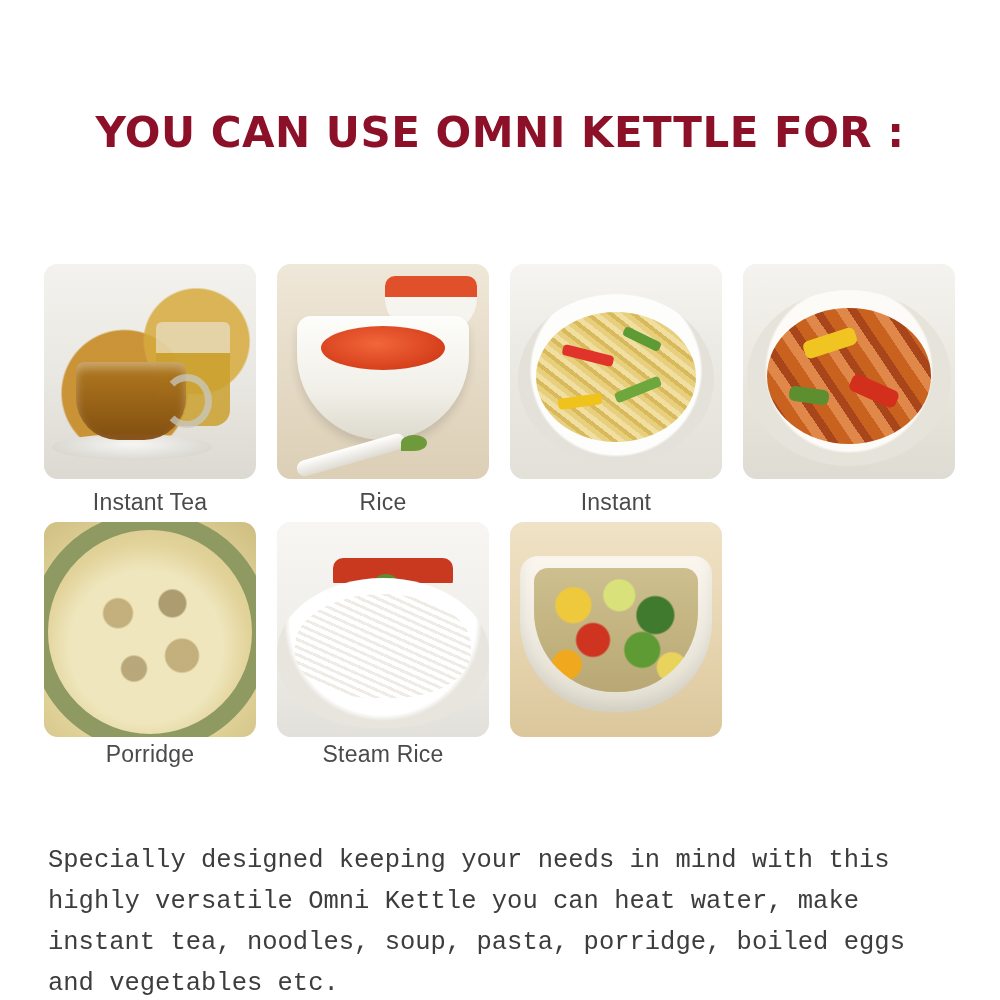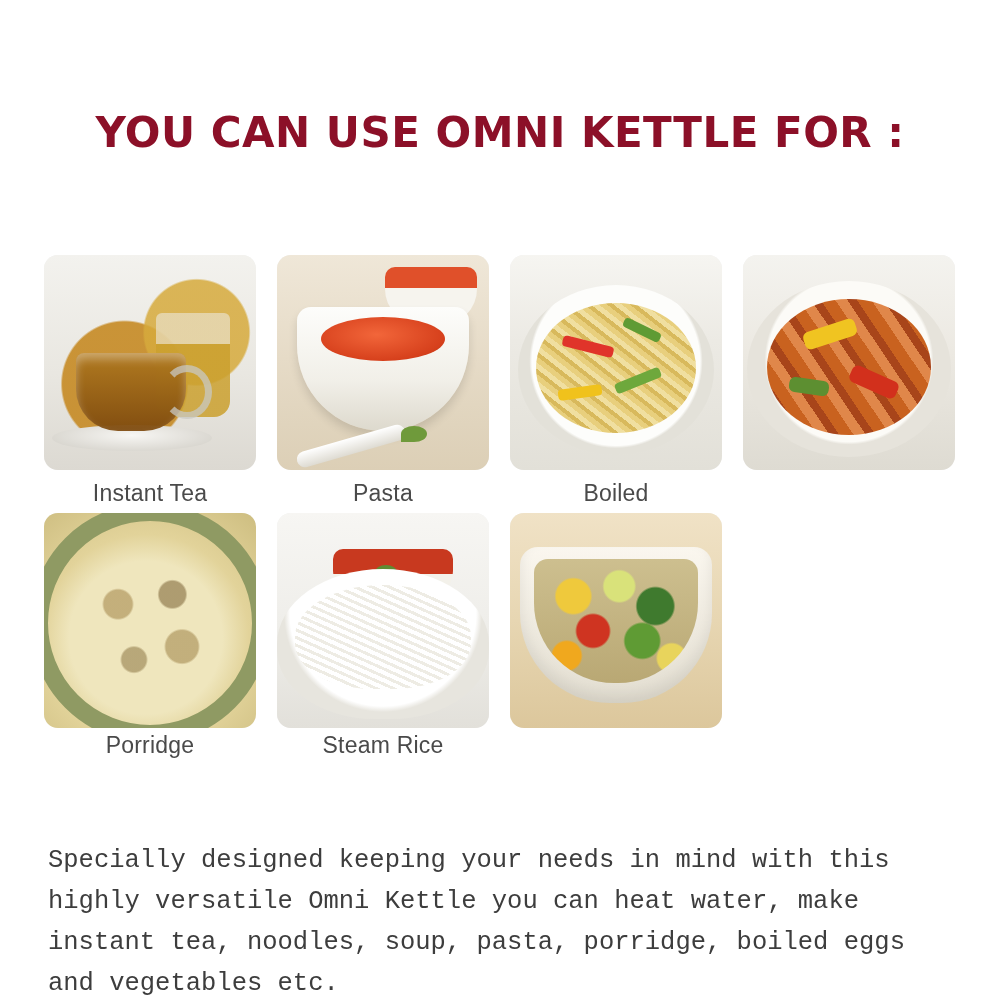--- a/index.html
+++ b/index.html
@@ -28,21 +28,21 @@
     text-align: center;
     font-family: "DejaVu Sans", sans-serif;
     font-weight: bold;
     font-size: 42px;
     letter-spacing: 0.5px;
     color: #8c1028;
     white-space: nowrap;
   }
   .grid {
     position: absolute;
-    top: 255px;
+    top: 264px;
     left: 44px;
     width: 912px;
     display: grid;
     grid-template-columns: repeat(4, 212px);
     grid-column-gap: 21px;
     grid-row-gap: 6px;
   }
   .cell {
     width: 212px;
   }
@@ -347,35 +347,35 @@
     <div class="cell">
       <div class="thumb">
         <div class="inner img-soup">
           <div class="soup-back"></div>
           <div class="soup-bowl"></div>
           <div class="soup-liquid"></div>
           <div class="soup-spoon"></div>
           <div class="soup-herb"></div>
         </div>
       </div>
-      <div class="caption">Pasta</div>
+      <div class="caption">Rice</div>
     </div>
 
     <div class="cell">
       <div class="thumb">
         <div class="inner img-noodles">
           <div class="noodle-plate"></div>
           <div class="noodle-mound"></div>
           <div class="noodle-v1"></div>
           <div class="noodle-v2"></div>
           <div class="noodle-v3"></div>
           <div class="noodle-v4"></div>
         </div>
       </div>
-      <div class="caption">Boiled</div>
+      <div class="caption">Instant</div>
     </div>
 
     <div class="cell">
       <div class="thumb">
         <div class="inner img-pasta">
           <div class="pasta-plate"></div>
           <div class="pasta-mound"></div>
           <div class="pasta-p1"></div>
           <div class="pasta-p2"></div>
           <div class="pasta-p3"></div>

